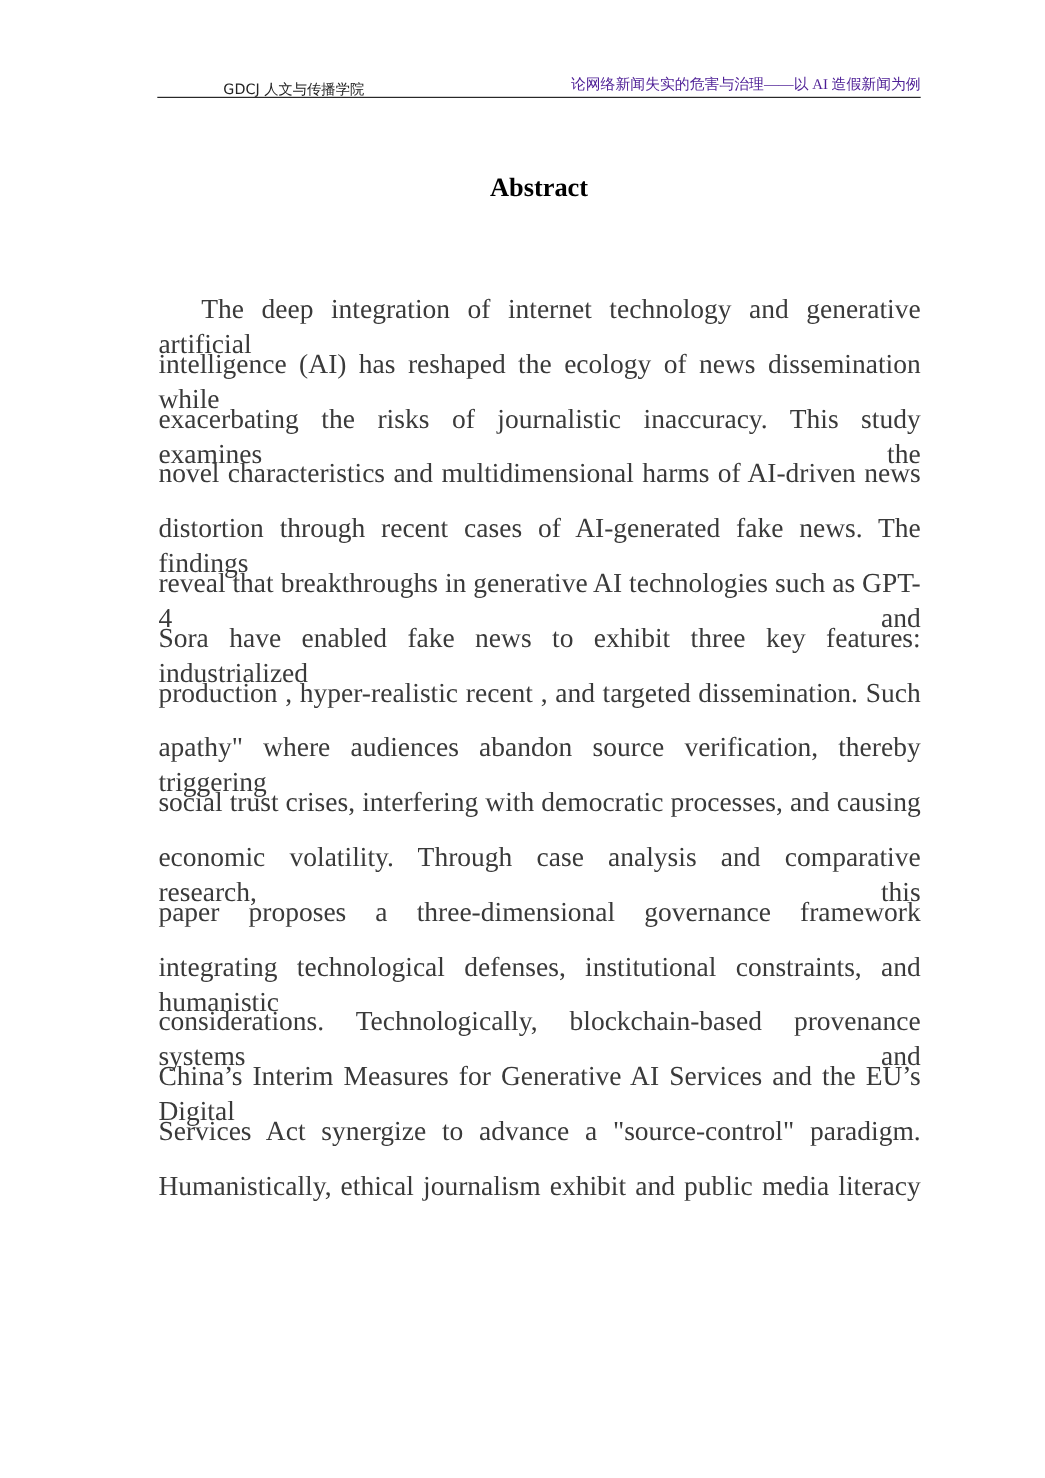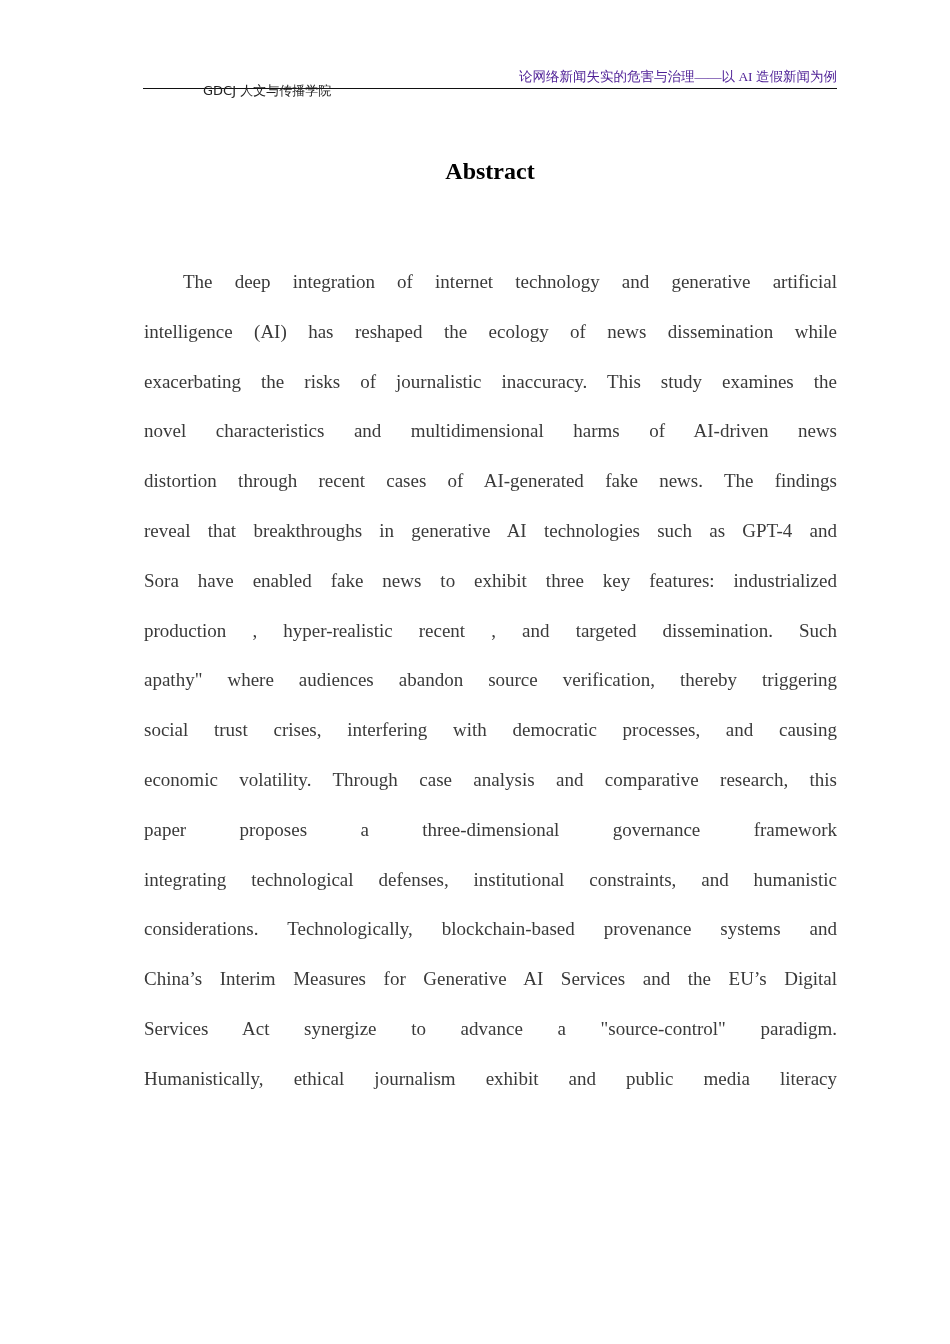--- a/index.html
+++ b/index.html
@@ -1,23 +1,23 @@
 <!DOCTYPE html>
 <html><head>
 <meta charset="utf-8">
 <style>
   html, body { margin: 0; padding: 0; background: #ffffff; }
   body { width: 950px; height: 1344px; position: relative; overflow: hidden; }
   .page { position: absolute; left: 0; top: 0; width: 950px; height: 1344px; background: #ffffff; }
   .header { position: absolute; left: 143px; top: 66px; width: 694px; height: 22px; border-bottom: 1.5px solid #111; }
-  .header-left { position: absolute; left: 60px; top: 16px; font-family: "DejaVu Sans", sans-serif; font-size: 13px; color: #222; letter-spacing: 0px; text-align: right; }
+  .header-left { position: absolute; left: 60px; top: 6px; font-family: "DejaVu Sans", sans-serif; font-size: 13px; color: #222; letter-spacing: 0px; text-align: right; }
   .header-right { position: absolute; right: 0; top: 2px; font-family: "Liberation Serif", serif; font-size: 13.5px; color: #4c1d95; white-space: nowrap; }
   .title { position: absolute; left: 0; width: 980px; top: 158px; text-align: center; font-family: "Liberation Serif", serif; font-weight: bold; font-size: 24px; color: #000; }
   .body { position: absolute; left: 144px; top: 266px; width: 693px; }
-  .line { font-family: "Liberation Serif", serif; font-size: 19px; color: #3a3a3a; height: 49.8px; line-height: 32px; text-align: justify; text-align-last: justify; white-space: nowrap; overflow: visible; }
+  .line { font-family: "Liberation Serif", serif; font-size: 25px; color: #3a3a3a; height: 49.8px; line-height: 32px; text-align: justify; text-align-last: justify; white-space: nowrap; overflow: visible; }
   .line.first { text-indent: 39px; }
   .line span { white-space: normal; }
   .line-inner { display: block; text-align: justify; text-align-last: justify; white-space: normal; }
 </style>
 </head>
 <body>
 
 <div class="page">
   <div class="header">
     <span class="header-left">GDCJ 人文与传播学院</span>

